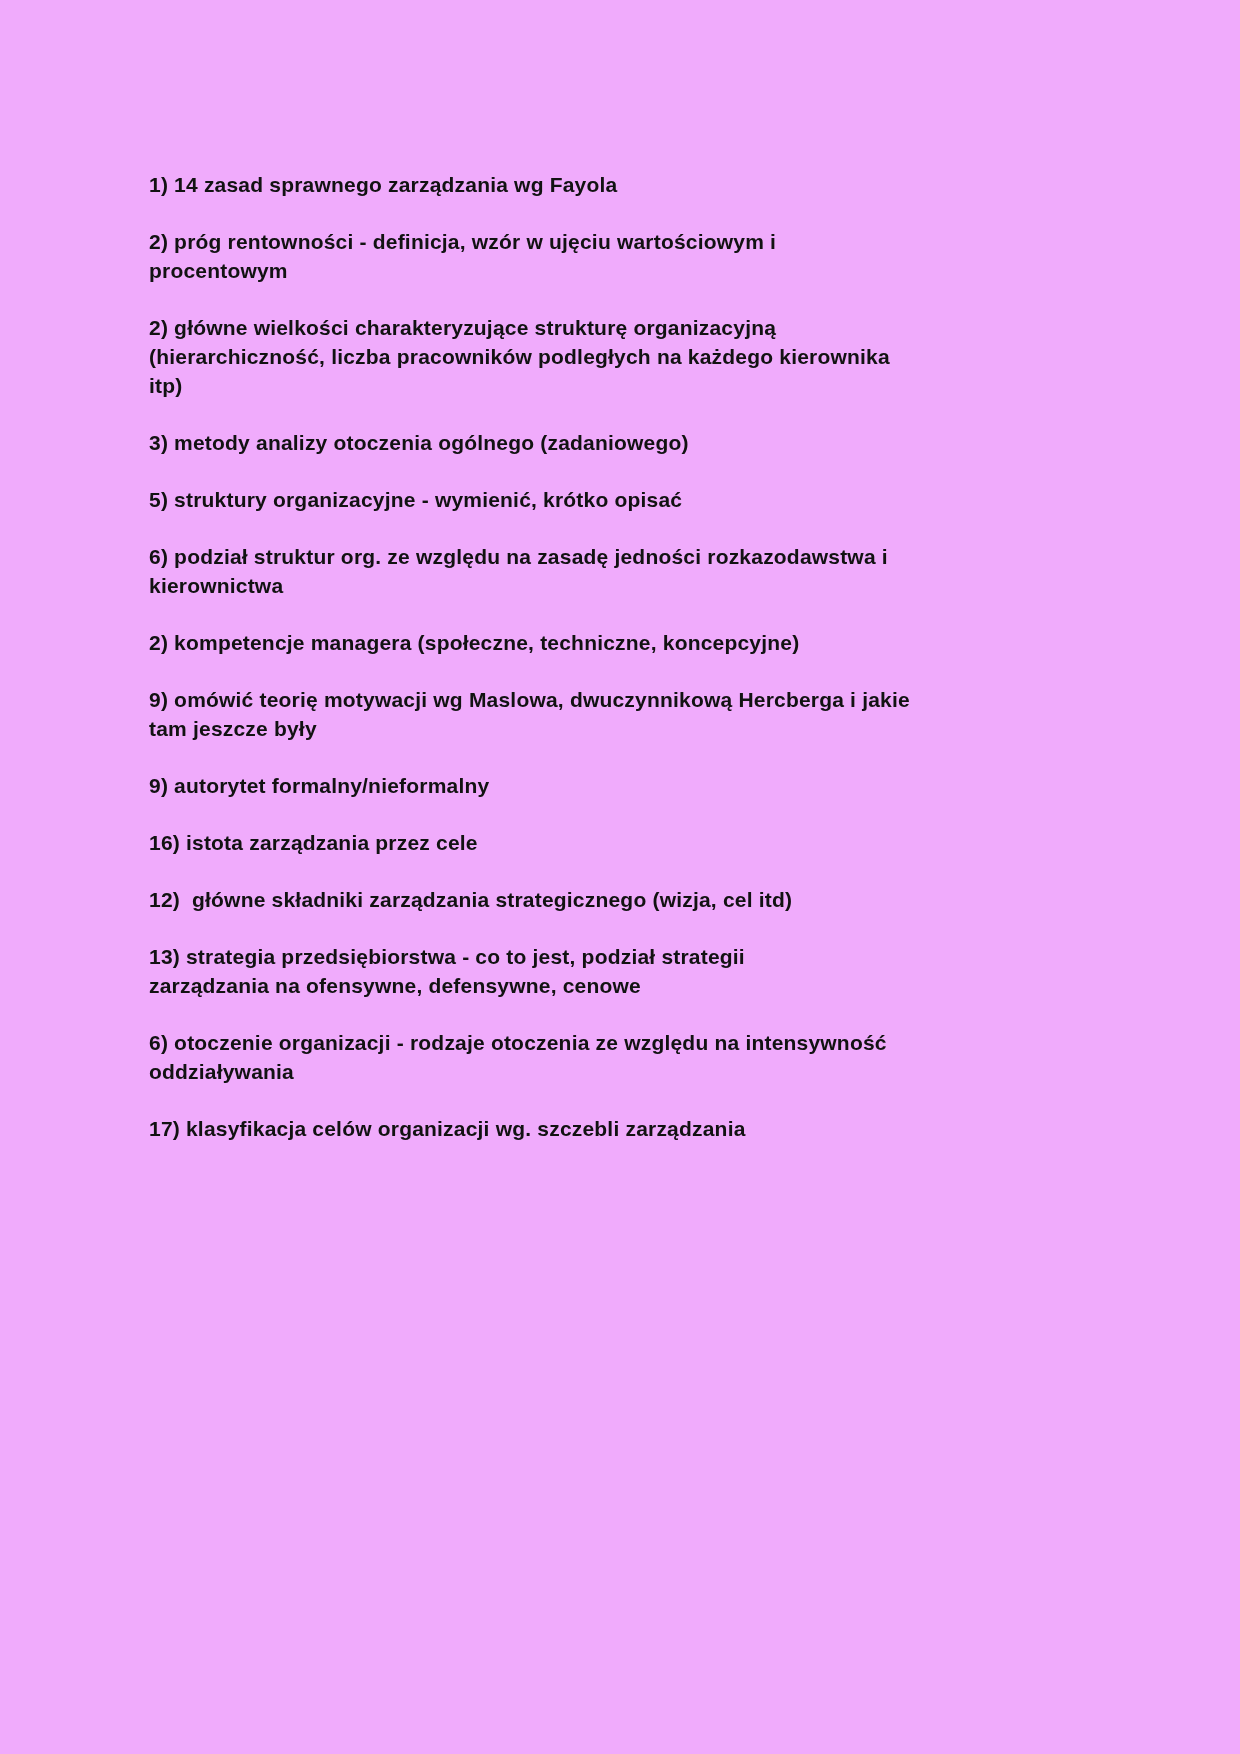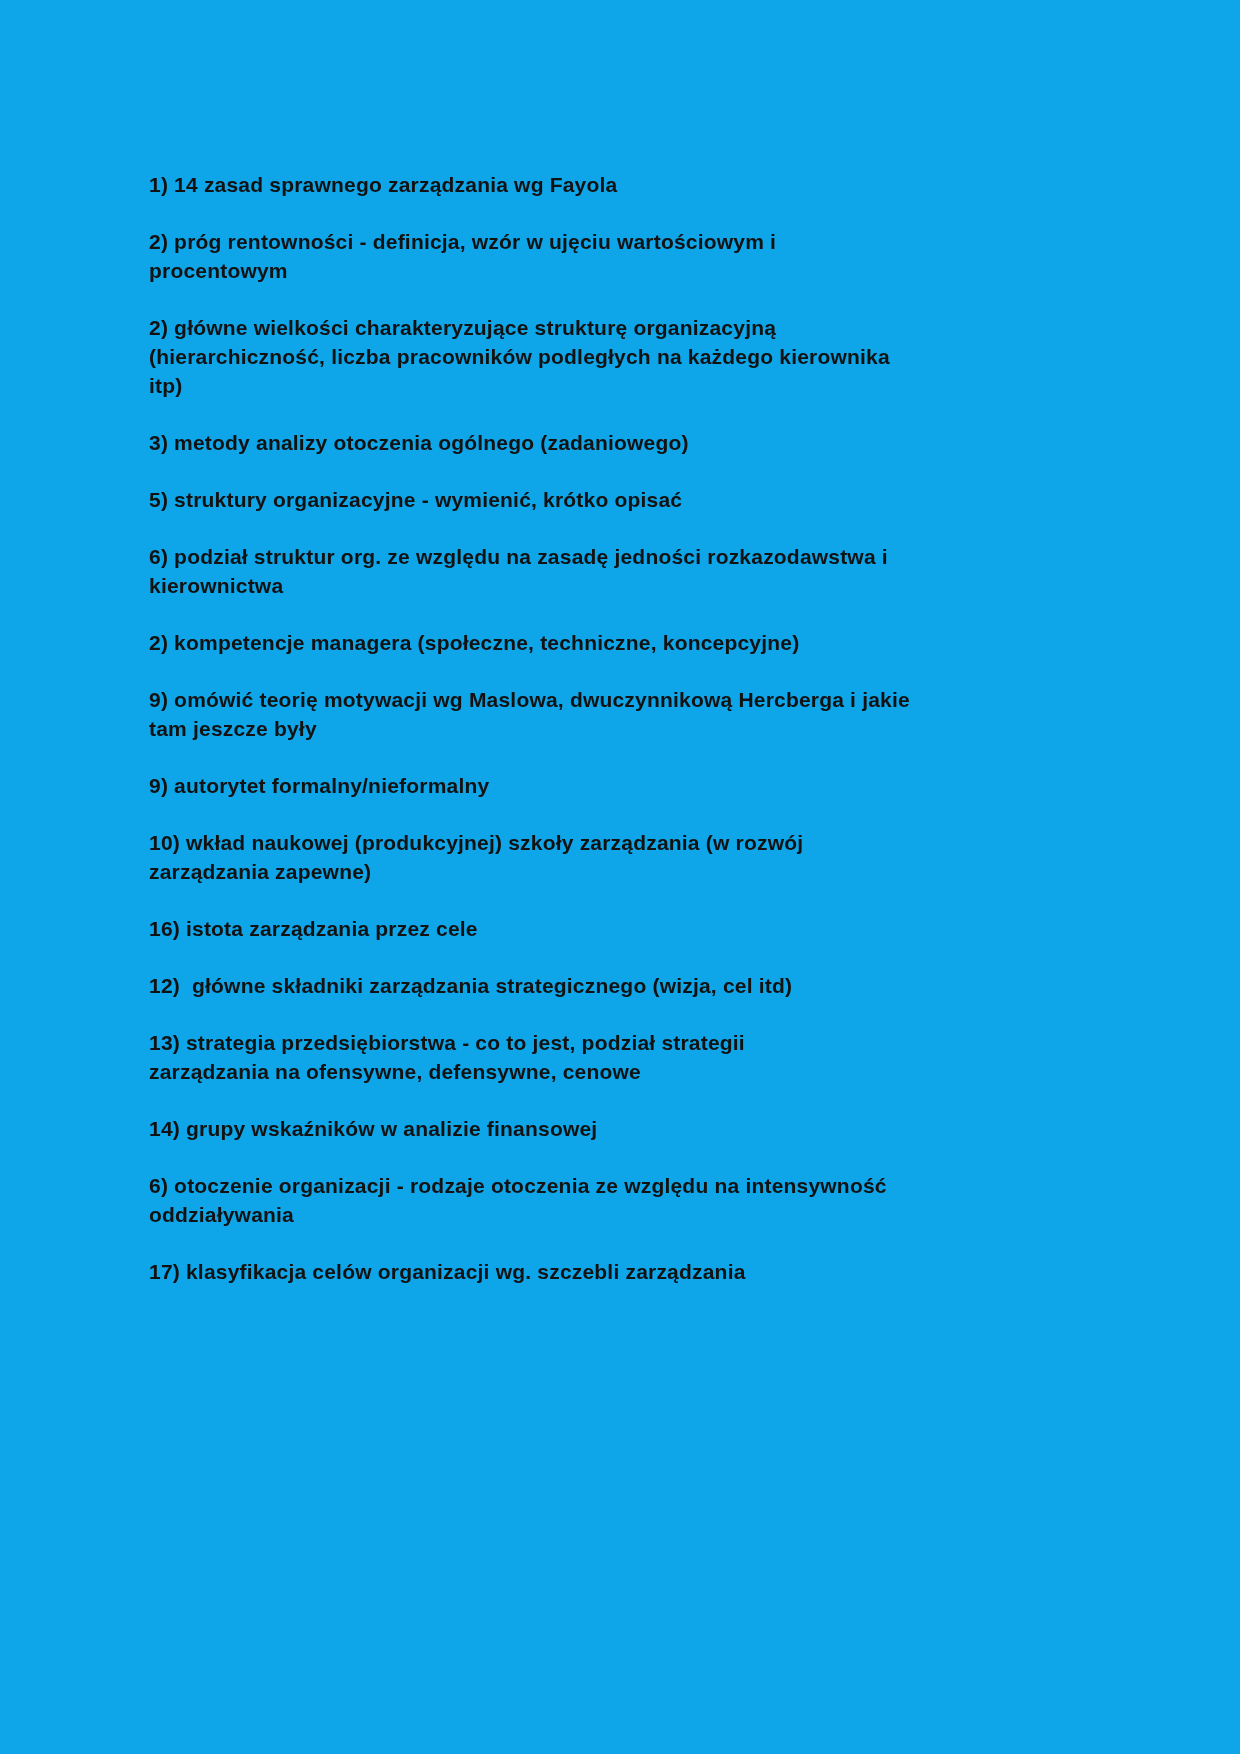--- a/index.html
+++ b/index.html
@@ -9,21 +9,21 @@
   body {
     width: 1240px;
     height: 1754px;
     background: #ffffff;
     overflow: hidden;
   }
   .page {
     position: relative;
     width: 1240px;
     height: 1754px;
-    background: #0ea5e9;
+    background: #f0abfc;
   }
   .doc-body {
     position: absolute;
     top: 170px;
     left: 149px;
     width: 1000px;
     font-family: "Liberation Sans", "DejaVu Sans", sans-serif;
     font-weight: 700;
     font-size: 21px;
     line-height: 29px;
@@ -47,24 +47,21 @@
 (hierarchiczność, liczba pracowników podległych na każdego kierownika
 itp)</p>
     <p class="doc-item">3) metody analizy otoczenia ogólnego (zadaniowego)</p>
     <p class="doc-item">5) struktury organizacyjne - wymienić, krótko opisać</p>
     <p class="doc-item">6) podział struktur org. ze względu na zasadę jedności rozkazodawstwa i
 kierownictwa</p>
     <p class="doc-item">2) kompetencje managera (społeczne, techniczne, koncepcyjne)</p>
     <p class="doc-item">9) omówić teorię motywacji wg Maslowa, dwuczynnikową Hercberga i jakie
 tam jeszcze były</p>
     <p class="doc-item">9) autorytet formalny/nieformalny</p>
-    <p class="doc-item">10) wkład naukowej (produkcyjnej) szkoły zarządzania (w rozwój
-zarządzania zapewne)</p>
     <p class="doc-item">16) istota zarządzania przez cele</p>
     <p class="doc-item">12)  główne składniki zarządzania strategicznego (wizja, cel itd)</p>
     <p class="doc-item">13) strategia przedsiębiorstwa - co to jest, podział strategii
 zarządzania na ofensywne, defensywne, cenowe</p>
-    <p class="doc-item">14) grupy wskaźników w analizie finansowej</p>
     <p class="doc-item">6) otoczenie organizacji - rodzaje otoczenia ze względu na intensywność
 oddziaływania</p>
     <p class="doc-item">17) klasyfikacja celów organizacji wg. szczebli zarządzania</p>
   </div>
 </div>
 
 </body></html>

